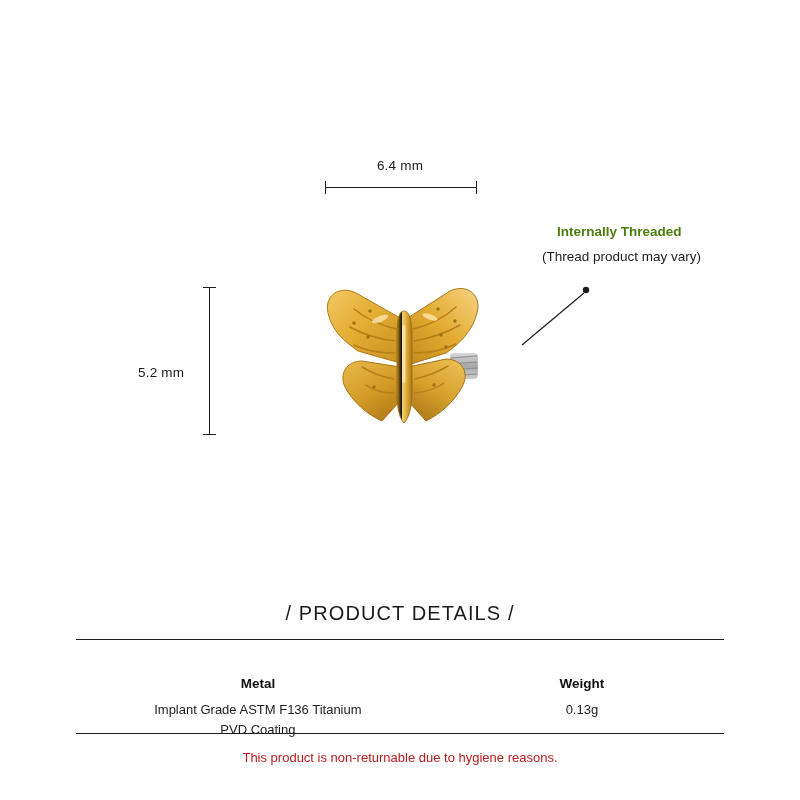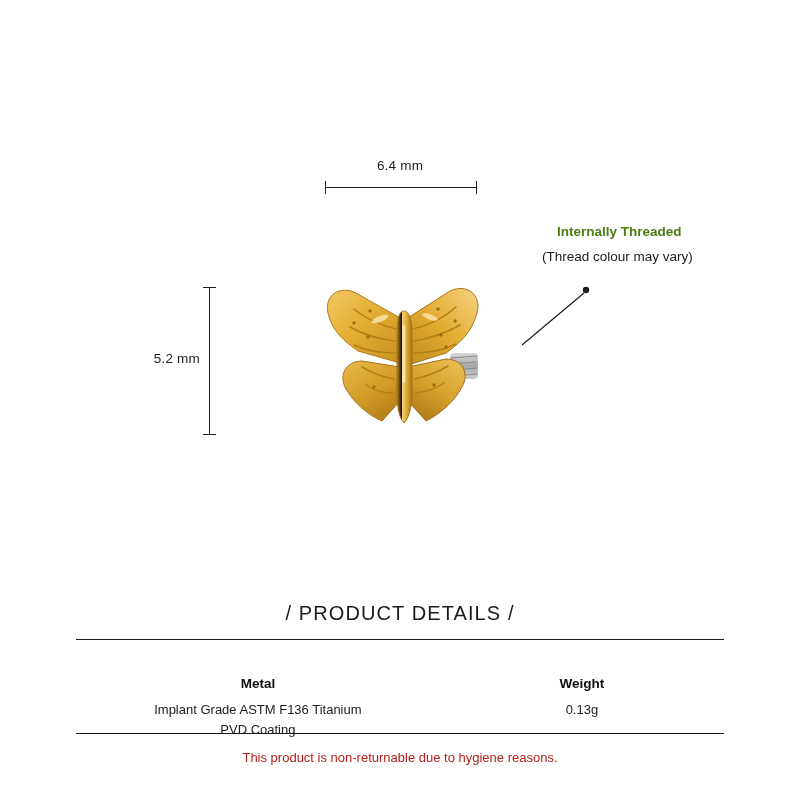--- a/index.html
+++ b/index.html
@@ -29,23 +29,22 @@
     white-space: nowrap;
   }
   #width-label {
     left: 325px;
     top: 158px;
     width: 150px;
     text-align: center;
   }
   #height-label {
     left: 138px;
-    top: 351px;
+    top: 365px;
     width: 62px;
-    text-align: right;
   }
 
   .hline {
     position: absolute;
     left: 325px;
     top: 187px;
     width: 152px;
     height: 1px;
     background: #1c1c1c;
   }
@@ -177,21 +176,21 @@
 
 <div class="page">
 
   <div class="dim-label" id="width-label">6.4 mm</div>
   <div class="hline"></div>
 
   <div class="dim-label" id="height-label">5.2 mm</div>
   <div class="vline"></div>
 
   <div class="callout-title">Internally Threaded</div>
-  <div class="callout-sub">(Thread colour may vary)</div>
+  <div class="callout-sub">(Thread product may vary)</div>
   <svg class="leader" viewBox="0 0 80 62">
     <circle cx="66" cy="5" r="3.2" fill="#1c1c1c"></circle>
     <line x1="64" y1="8" x2="2" y2="60" stroke="#1c1c1c" stroke-width="1.2"></line>
   </svg>
 
   <svg class="product-img" viewBox="0 0 190 175">
     <defs>
       <linearGradient id="gWingUL" x1="0" y1="0" x2="1" y2="1">
         <stop offset="0%" stop-color="#f2c863"></stop>
         <stop offset="45%" stop-color="#e5ae34"></stop>

